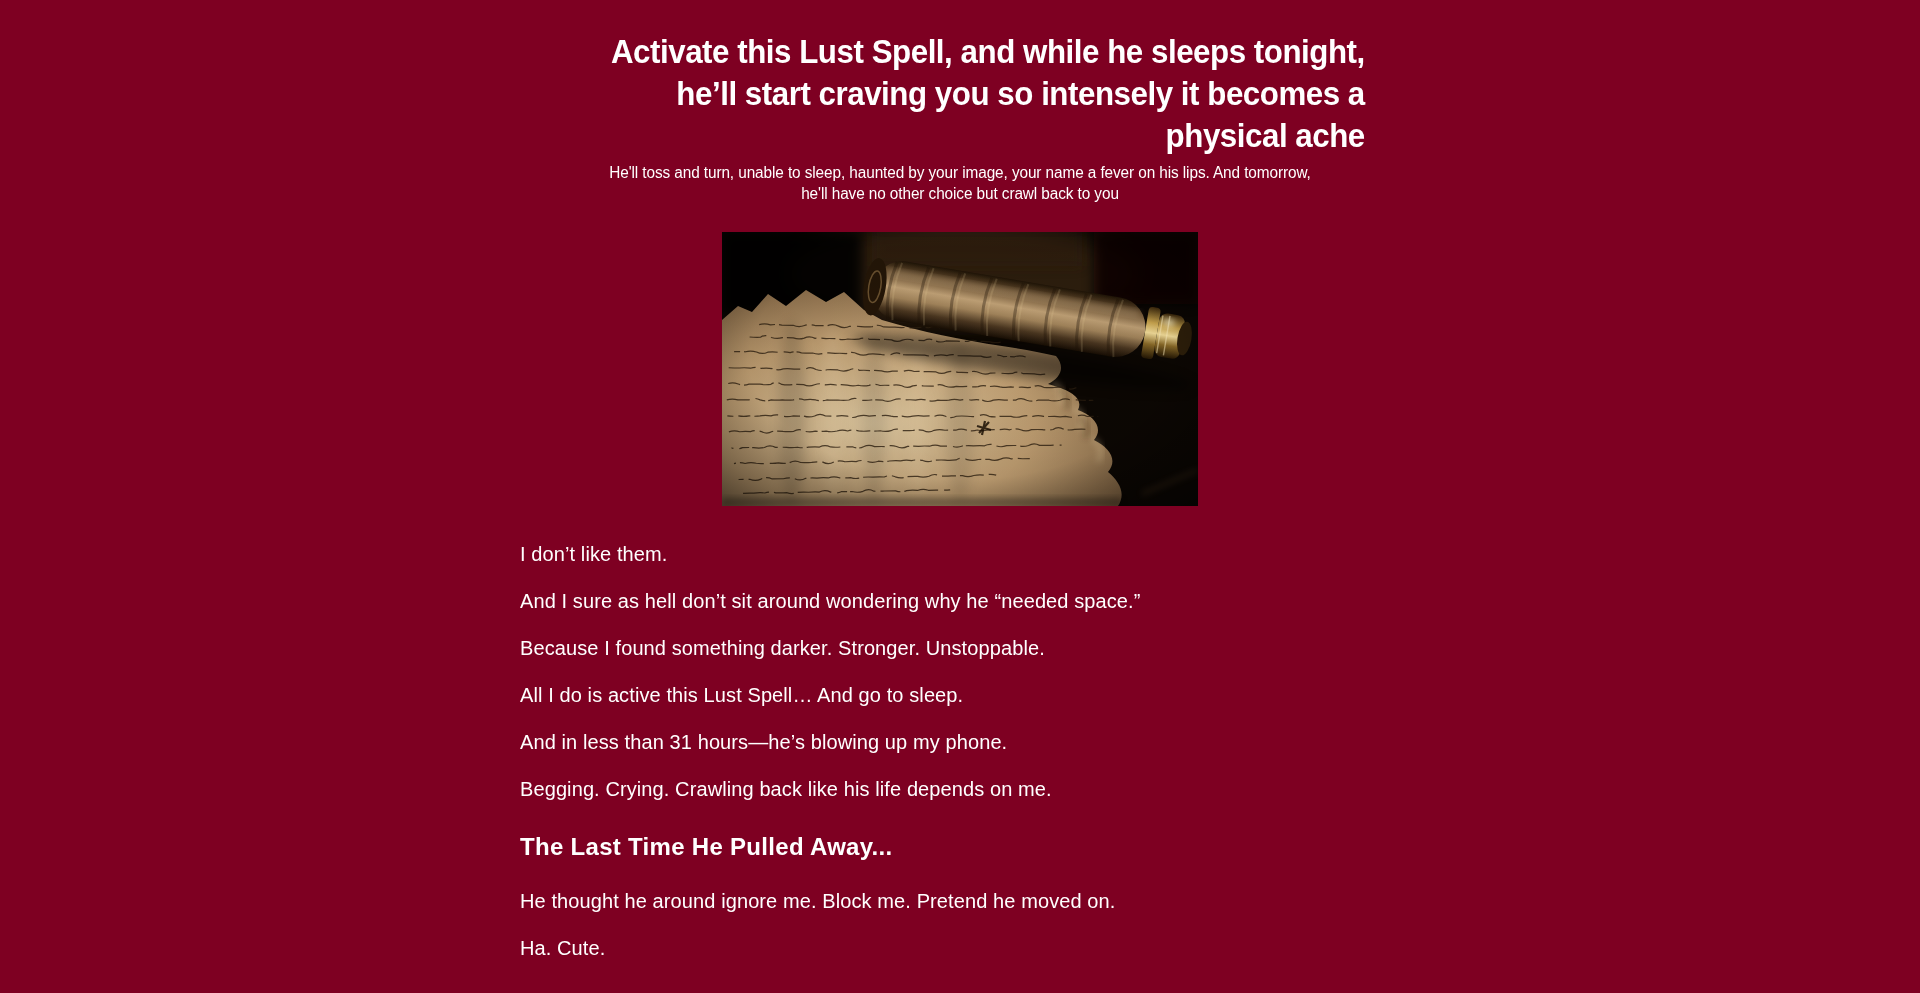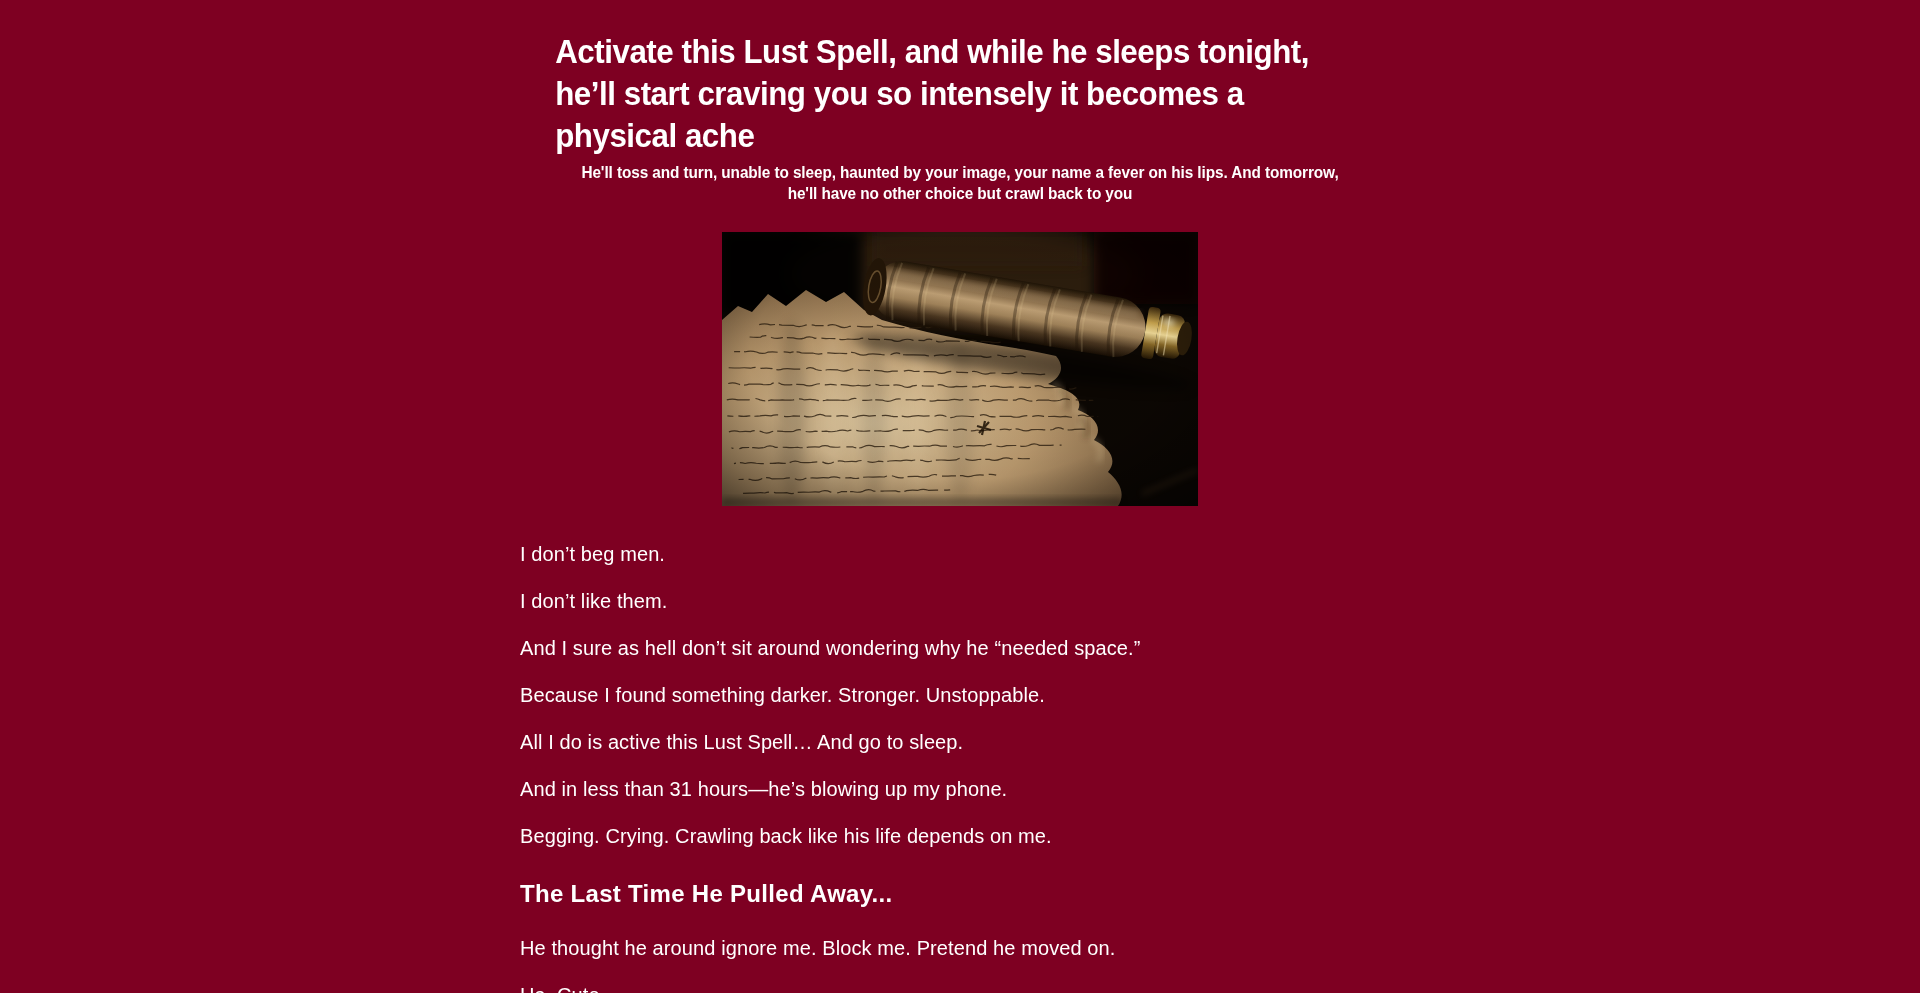--- a/index.html
+++ b/index.html
@@ -12,36 +12,36 @@
     color: #ffffff;
     font-family: "Liberation Sans", sans-serif;
   }
   .page {
     width: 880px;
     margin: 0 auto;
     padding-top: 30px;
   }
   h1 {
     margin: 0;
-    text-align: left;
+    text-align: right;
     font-weight: 700;
   }
   .h1-line {
     display: block;
     white-space: nowrap;
     font-size: 34px;
     line-height: 42px;
     letter-spacing: -0.5px;
     transform: scaleX(0.92);
     transform-origin: 50% 50%;
   }
   .subtitle {
     margin: 6px 0 0 0;
     text-align: center;
-    font-weight: 700;
+    font-weight: 400;
   }
   .sub-line {
     display: block;
     white-space: nowrap;
     font-size: 16px;
     line-height: 21px;
     letter-spacing: -0.1px;
     transform: scaleX(0.96);
     transform-origin: 50% 50%;
   }
@@ -209,21 +209,20 @@
           <ellipse cx="448" cy="43" rx="6" ry="3.4" fill="#fff8d8" opacity="0.8" filter="url(#b3)"></ellipse>
         </g>
       </g>
 
       <rect x="0" y="0" width="476" height="274" fill="url(#vigG)"></rect>
     </svg>
   </figure>
 
   <section class="copy">
 
-  <p>I don’t beg men.</p>
       <p>I don’t like them.</p>
       <p>And I sure as hell don’t sit around wondering why he “needed space.”</p>
       <p>Because I found something darker. Stronger. Unstoppable.</p>
       <p>All I do is active this Lust Spell… And go to sleep.</p>
       <p>And in less than 31 hours—he’s blowing up my phone.</p>
       <p>Begging. Crying. Crawling back like his life depends on me.</p>
     </section>
 
   <h2 class="section-heading">The Last Time He Pulled Away...</h2>
 

